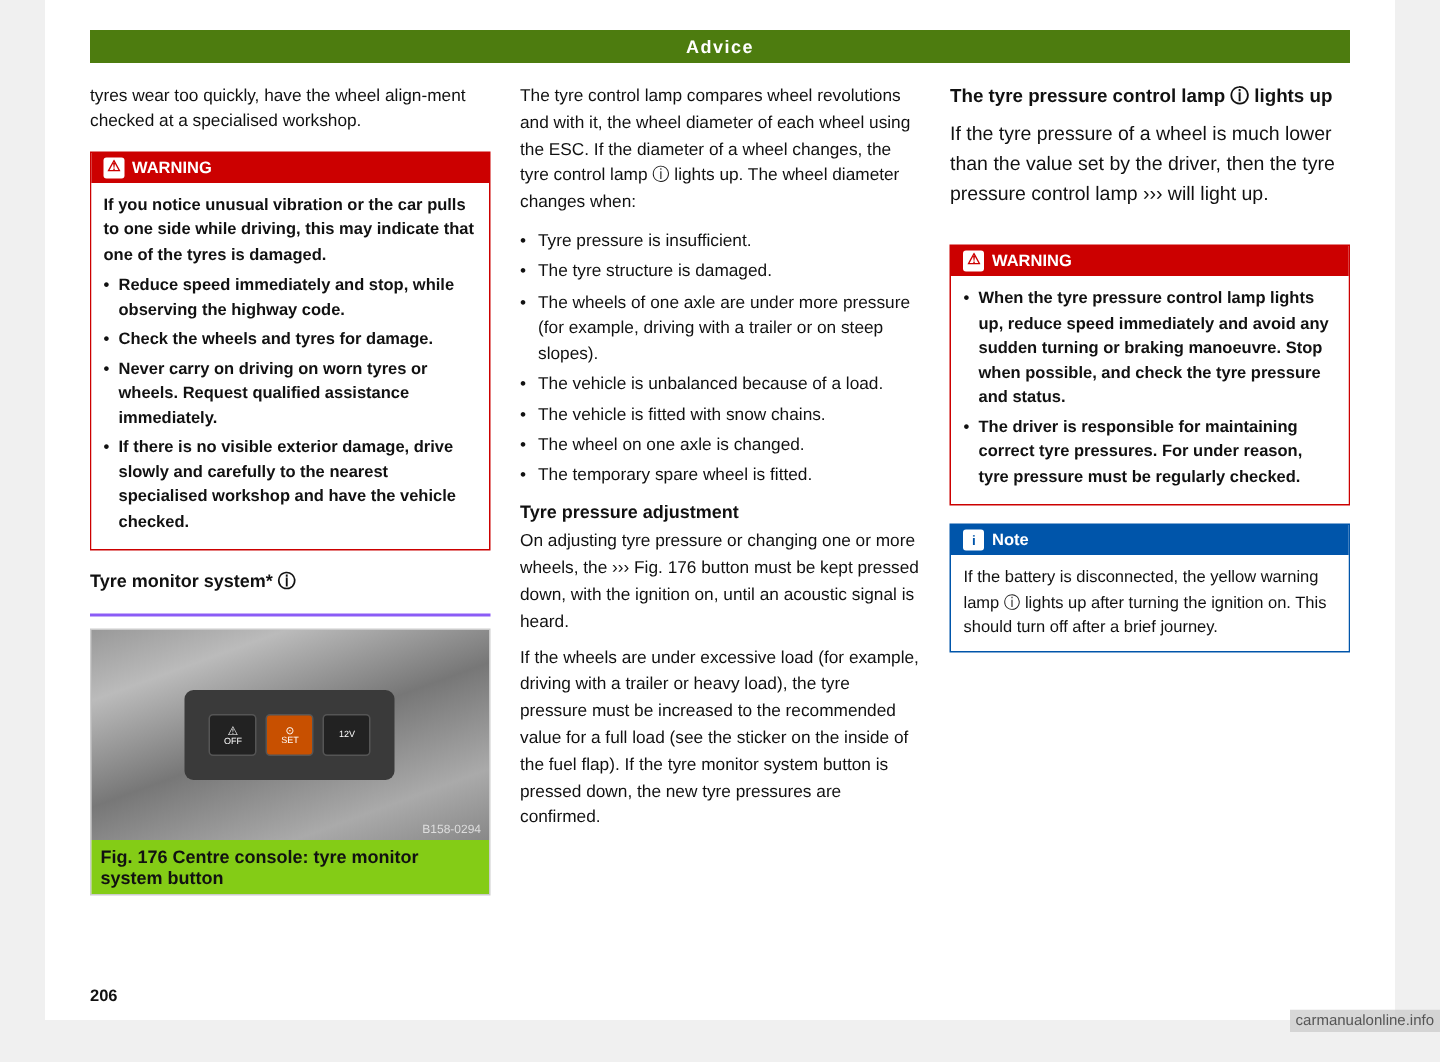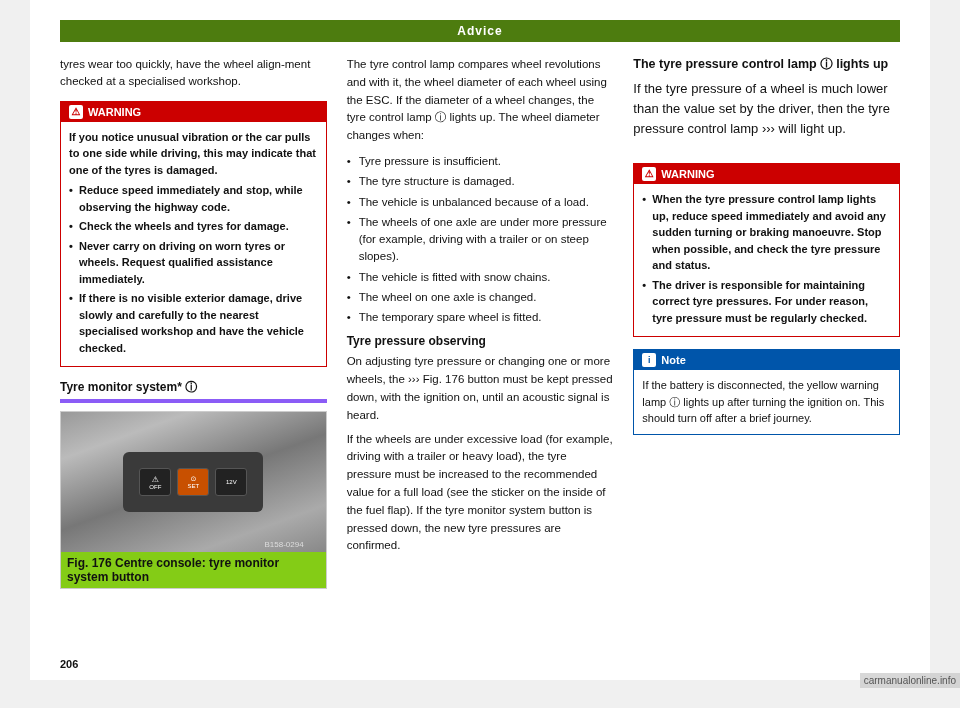--- a/index.html
+++ b/index.html
@@ -98,22 +98,22 @@
       font-weight: bold;
     }
     .warning-content ul li::before {
       content: "•";
       position: absolute;
       left: 0;
     }
     .section-title {
       font-size: 12px;
       font-weight: bold;
-      border-bottom: 4px solid #8b5cf6;
-      padding-bottom: 3px;
+      border-bottom: 2px solid #8b5cf6;
+      padding-bottom: 13px;
       margin-bottom: 8px;
       color: #111;
     }
     .tyre-image-box {
       border: 1px solid #ccc;
       margin-bottom: 8px;
     }
     .tyre-image-placeholder {
       background: linear-gradient(135deg, #888 0%, #aaa 40%, #666 70%, #999 100%);
       height: 140px;
@@ -293,44 +293,44 @@
               </div>
               <div class="console-btn orange">
                 <span style="font-size:7px;">⊙</span>
                 <span class="btn-label">SET</span>
               </div>
               <div class="console-btn">
                 <span class="btn-label">12V</span>
               </div>
             </div>
           </div>
-          <div style="position:absolute;bottom:3px;right:22px;font-size:8px;color:#ddd;">B158-0294</div>
+          <div style="position:absolute;bottom:3px;right:5px;font-size:8px;color:#ddd;">B158-0294</div>
         </div>
         <div class="image-caption">
           <span>Fig. 176</span><span>  Centre console: tyre monitor system button</span>
         </div>
       </div>
     </div>
 
     <div class="col-middle">
       <div class="middle-text">
         <p>The tyre control lamp compares wheel revolutions and with it, the wheel diameter of each wheel using the ESC. If the diameter of a wheel changes, the tyre control lamp ⓘ lights up. The wheel diameter changes when:</p>
       </div>
 
       <ul class="bullet-list">
         <li>Tyre pressure is insufficient.</li>
         <li>The tyre structure is damaged.</li>
+        <li>The wheels of one axle are under more pressure (for example, driving with a trailer or on steep slopes).</li>
         <li>The vehicle is unbalanced because of a load.</li>
-        <li>The wheels of one axle are under more pressure (for example, driving with a trailer or on steep slopes).</li>
         <li>The vehicle is fitted with snow chains.</li>
         <li>The wheel on one axle is changed.</li>
         <li>The temporary spare wheel is fitted.</li>
       </ul>
 
-      <div class="subsection-title">Tyre pressure observing</div>
+      <div class="subsection-title">Tyre pressure adjustment</div>
 
       <div class="middle-text">
         <p>On adjusting tyre pressure or changing one or more wheels, the ››› Fig. 176 button must be kept pressed down, with the ignition on, until an acoustic signal is heard.</p>
         <p>If the wheels are under excessive load (for example, driving with a trailer or heavy load), the tyre pressure must be increased to the recommended value for a full load (see the sticker on the inside of the fuel flap). If the tyre monitor system button is pressed down, the new tyre pressures are confirmed.</p>
       </div>
     </div>
 
     <div class="col-right">
       <div class="right-section-title">The tyre pressure control lamp ⓘ lights up</div>
 

